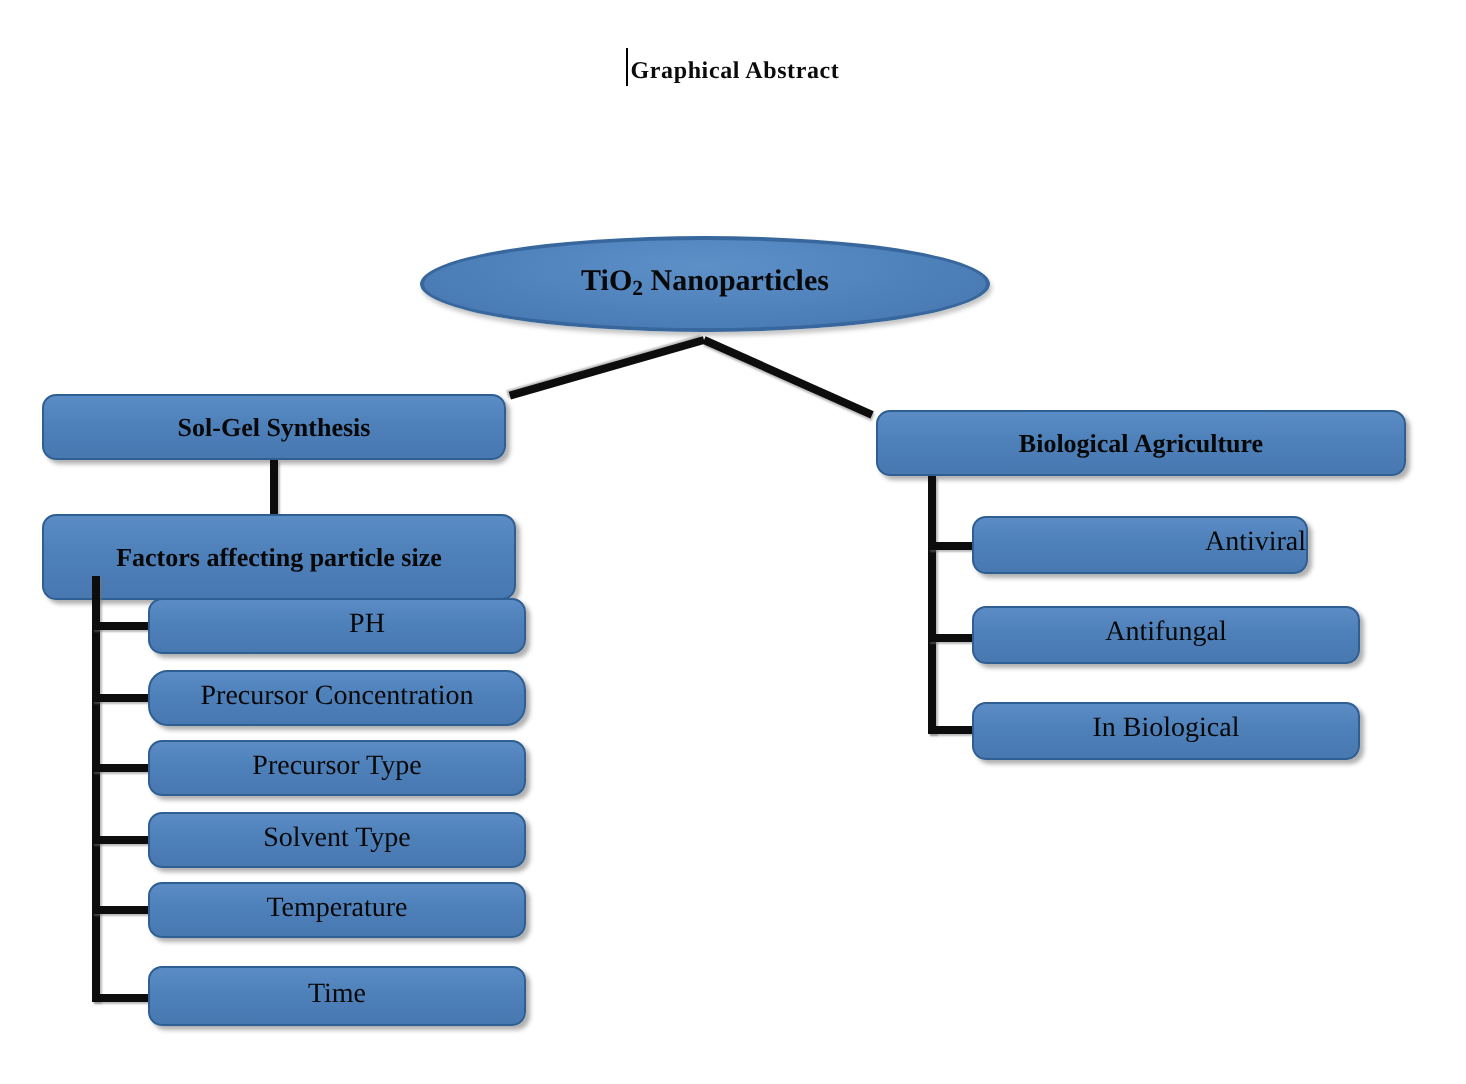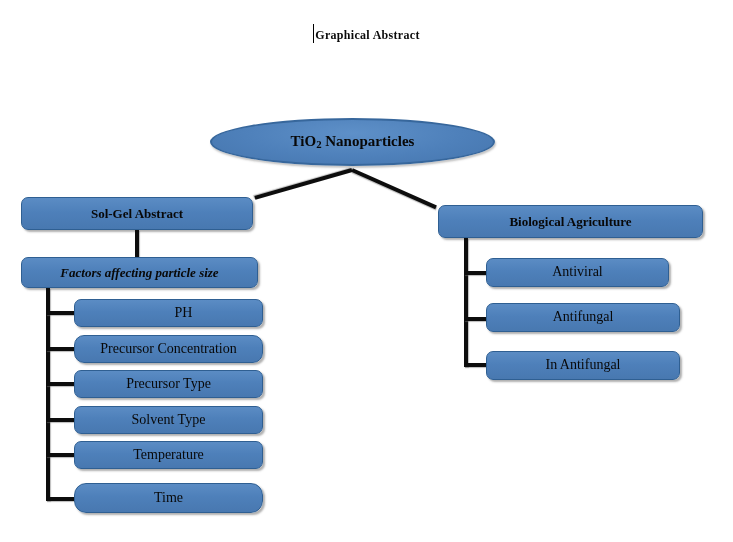--- a/index.html
+++ b/index.html
@@ -93,26 +93,26 @@
 
   <div class="node ellipse bold" style="left:210px; top:118px; width:285px; height:48px; font-size:15px;">
     <span class="lbl"><span>TiO</span><sub>2</sub><span> Nanoparticles</span></span>
   </div>
 
   <div class="conn diag" style="left:352px; top:168px; width:101px; transform: rotate(164deg);"></div>
 
   <div class="conn diag" style="left:352px; top:168px; width:92px; transform: rotate(24deg);"></div>
 
   <div class="node rounded bold" style="left:21px; top:197px; width:232px; height:33px; font-size:13px;">
-    <span class="lbl">Sol-Gel Abstract</span>
+    <span class="lbl">Sol-Gel Synthesis</span>
   </div>
 
   <div class="conn v" style="left:135px; top:230px; height:28px;"></div>
 
-  <div class="node rounded bold" style="left:21px; top:257px; width:237px; height:31px; font-size:13px;font-style:italic;">
+  <div class="node rounded bold" style="left:21px; top:257px; width:237px; height:43px; font-size:13px;">
     <span class="lbl">Factors affecting particle size</span>
   </div>
 
   <div class="conn v" style="left:46px; top:288px; height:213px;"></div>
 
   <div class="conn h" style="left:46px; top:311px; width:30px;"></div>
   <div class="node rounded" style="left:74px; top:299px; width:189px; height:28px; font-size:14px;padding-left:30px;">
     <span class="lbl">PH</span>
   </div>
 
@@ -130,38 +130,38 @@
   <div class="node rounded" style="left:74px; top:406px; width:189px; height:28px; font-size:14px;">
     <span class="lbl">Solvent Type</span>
   </div>
 
   <div class="conn h" style="left:46px; top:453px; width:30px;"></div>
   <div class="node rounded" style="left:74px; top:441px; width:189px; height:28px; font-size:14px;">
     <span class="lbl">Temperature</span>
   </div>
 
   <div class="conn h" style="left:46px; top:497px; width:30px;"></div>
-  <div class="node rounded" style="left:74px; top:483px; width:189px; height:30px; font-size:14px;border-radius:12px;">
+  <div class="node rounded" style="left:74px; top:483px; width:189px; height:30px; font-size:14px;">
     <span class="lbl">Time</span>
   </div>
 
   <div class="node rounded bold" style="left:438px; top:205px; width:265px; height:33px; font-size:13px;">
     <span class="lbl">Biological Agriculture</span>
   </div>
 
   <div class="conn v" style="left:464px; top:238px; height:129px;"></div>
 
   <div class="conn h" style="left:464px; top:271px; width:26px;"></div>
-  <div class="node rounded" style="left:486px; top:258px; width:183px; height:29px; font-size:14px;">
+  <div class="node rounded" style="left:486px; top:258px; width:168px; height:29px; font-size:14px;justify-content:flex-end;">
     <span class="lbl">Antiviral</span>
   </div>
 
   <div class="conn h" style="left:464px; top:317px; width:26px;"></div>
   <div class="node rounded" style="left:486px; top:303px; width:194px; height:29px; font-size:14px;">
     <span class="lbl">Antifungal</span>
   </div>
 
   <div class="conn h" style="left:464px; top:363px; width:26px;"></div>
   <div class="node rounded" style="left:486px; top:351px; width:194px; height:29px; font-size:14px;">
-    <span class="lbl">In Antifungal</span>
+    <span class="lbl">In Biological</span>
   </div>
 
 </div>
 
 </body></html>

